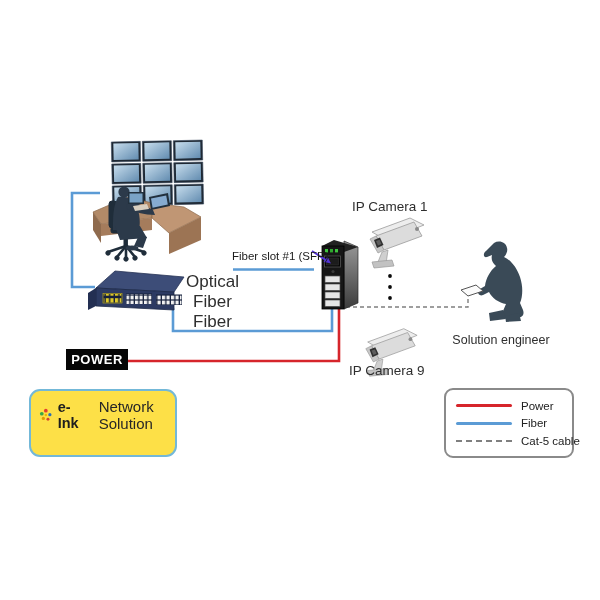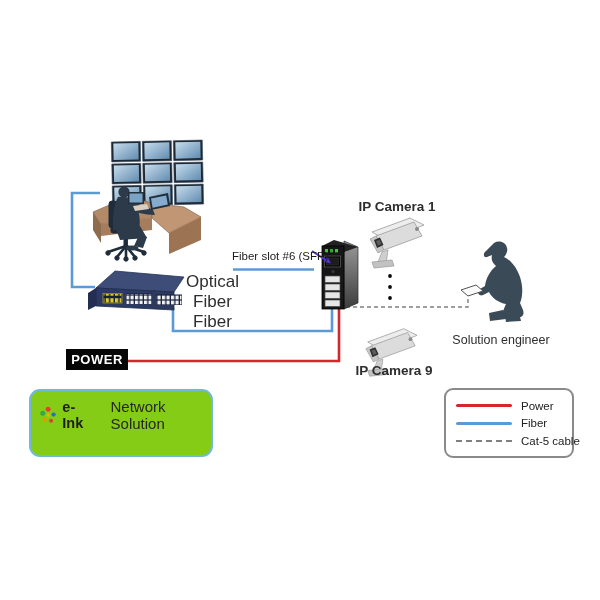--- a/index.html
+++ b/index.html
@@ -7,31 +7,31 @@
        font-family:"Liberation Sans",sans-serif;color:#2e2e2e;}
   .abs{position:absolute;}
   svg{display:block;}
   
   .line-power{stroke:var(--power-red,#d6252b);stroke-width:2.6;fill:none;}
   .line-fiber{stroke:var(--fiber-blue,#5b9bd5);stroke-width:2.6;fill:none;}
   .line-cat5{stroke:var(--cat5-gray,#808080);stroke-width:1.4;fill:none;stroke-dasharray:4 3;}
   .line-arrow{stroke:var(--arrow-purple,#5434d6);stroke-width:2;fill:none;}
   
   .lbl{position:absolute;color:#2e2e2e;line-height:1.2;}
-  .lbl-camera{font-size:13.5px;width:90px;text-align:center;font-weight:bold;}
+  .lbl-camera{font-size:13.5px;width:90px;text-align:left;}
   .lbl-switch{font-size:17px;line-height:1.18;text-align:center;}
   .lbl-fiber-slot{font-size:11.5px;color:#1c1c1c;}
   .lbl-engineer{font-size:12.5px;width:110px;text-align:center;}
   
   .power-box{position:absolute;left:66px;top:349px;width:62px;height:21px;
     background:#060606;color:#ffffff;font-size:13px;font-weight:bold;
     text-align:center;line-height:21px;letter-spacing:.5px;}
   
-  .brand-box{position:absolute;left:29px;top:389px;width:184px;height:68px;
-    border:2px solid #73b8d8;border-radius:11px;background:#84cc16;box-sizing:border-box;}
+  .brand-box{position:absolute;left:29px;top:389px;width:148px;height:68px;
+    border:2px solid #73b8d8;border-radius:11px;background:#fde047;box-sizing:border-box;}
   .brand-title{display:flex;align-items:center;gap:5px;padding:7px 6px 2px 8px;}
   .brand-name{font-size:14.5px;font-weight:bold;color:#1e1e1e;}
   .brand-tagline{font-size:15px;color:#262626;margin-left:15px;}
   .brand-line{font-size:12px;color:#222222;margin-left:37px;line-height:15px;}
   
   .legend-box{position:absolute;left:444px;top:388px;width:130px;height:70px;
     border:2px solid #8a8a8a;border-radius:9px;background:#ffffff;box-sizing:border-box;
     display:flex;flex-direction:column;justify-content:space-evenly;padding:4px 10px;}
   .legend-row{display:flex;align-items:center;gap:9px;}
   .legend-sample{width:56px;flex:0 0 56px;}
@@ -200,21 +200,21 @@
              C 486 278 490 271 496 266 C 492 263 491 259 492 255
              L 487 257 C 483 258 483 253 486 251 Z"></path>
     <path d="M 489 313 L 503 310 L 506 319 L 490 321 Z"></path>
     <path d="M 505 316 L 519 313 L 521 321 L 506 322 Z"></path>
   </g>
   <g>
     <polygon points="461,290 476,285 483,291 468,296" fill="#fbfbfb" stroke="#555555" stroke-width="1"></polygon>
   </g>
 </svg>
 
-<div class="lbl lbl-fiber-slot" style="left:232px;top:250px">Fiber slot #6 (SFP)</div>
+<div class="lbl lbl-fiber-slot" style="left:232px;top:250px">Fiber slot #1 (SFP)</div>
 
 <div class="lbl lbl-switch" style="left:186px;top:272px">
   <div>Optical</div>
   <div>Fiber</div>
   <div>Fiber</div>
 </div>
 
 <div class="lbl lbl-camera" style="left:352px;top:199px">IP Camera 1</div>
 
 <div class="lbl lbl-camera" style="left:349px;top:363px">IP Camera 9</div>

